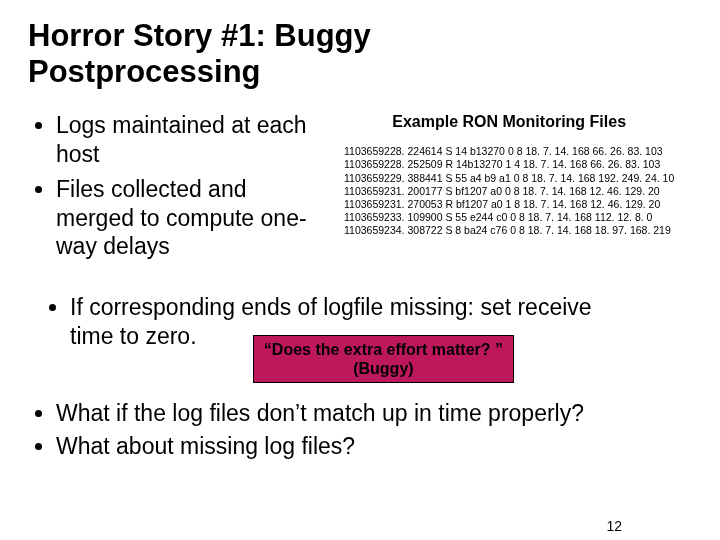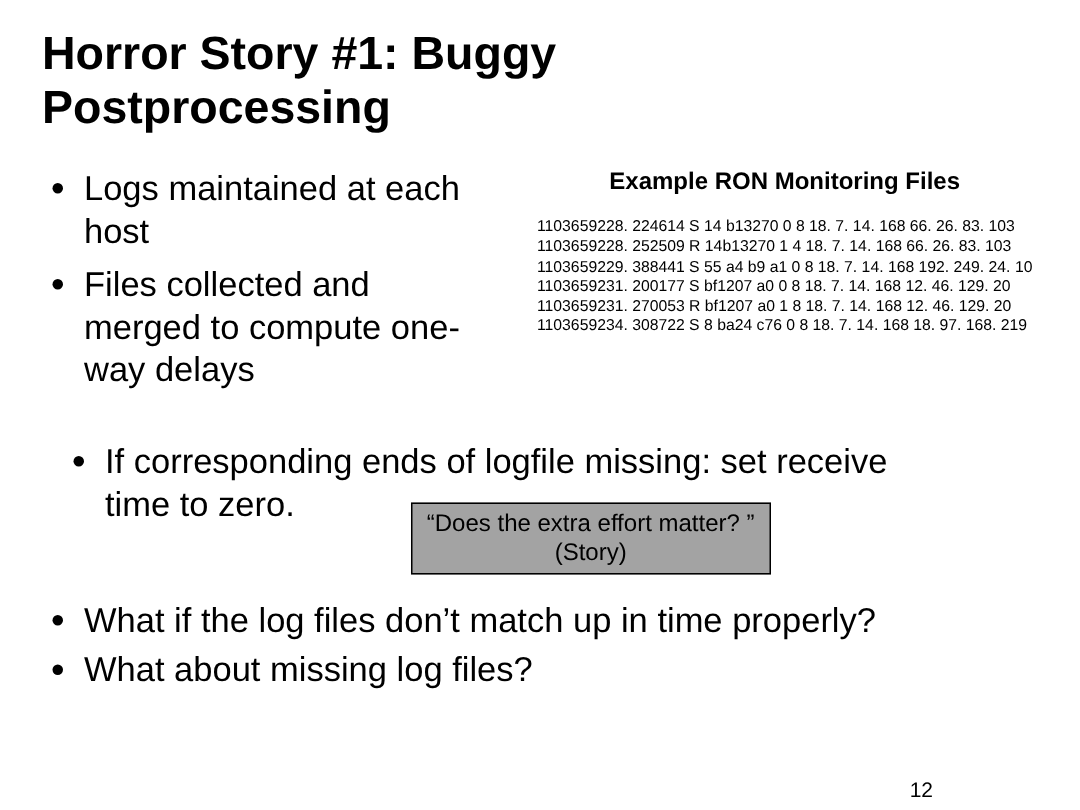--- a/index.html
+++ b/index.html
@@ -20,21 +20,21 @@
     padding: 18px 28px 0 28px;
   }
   .title {
     font-size: 31px;
     font-weight: bold;
     margin: 0 0 22px 0;
     line-height: 1.15;
   }
   .two-col {
     display: flex;
-    gap: 30px;
+    gap: 16px;
     align-items: flex-start;
   }
   .col-left {
     flex: 0 0 300px;
   }
   .col-right {
     flex: 1;
     padding-top: 0;
   }
   ul.bullets {
@@ -83,23 +83,23 @@
     position: relative;
     height: 30px;
   }
   .quote-box {
     position: absolute;
     right: 90px;
     top: -34px;
     border: 1.5px solid #000;
     padding: 4px 10px;
     font-size: 16px;
-    font-weight: normal;
+    font-weight: bold;
     text-align: center;
-    background: #a3a3a3;
+    background: #be185d;
     line-height: 1.2;
   }
   .page-num {
     position: absolute;
     right: 10px;
     bottom: 6px;
     font-size: 14px;
   }
 </style>
 </head>
@@ -117,34 +117,35 @@
       </ul>
     </div>
     <div class="col-right">
       <div class="right-heading">Example RON Monitoring Files</div>
       <div class="log-block">
         <div>1103659228. 224614 S 14 b13270 0 8 18. 7. 14. 168 66. 26. 83. 103</div>
         <div>1103659228. 252509 R 14b13270 1 4 18. 7. 14. 168 66. 26. 83. 103</div>
         <div>1103659229. 388441 S 55 a4 b9 a1 0 8 18. 7. 14. 168 192. 249. 24. 10</div>
         <div>1103659231. 200177 S bf1207 a0 0 8 18. 7. 14. 168 12. 46. 129. 20</div>
         <div>1103659231. 270053 R bf1207 a0 1 8 18. 7. 14. 168 12. 46. 129. 20</div>
+        <div>1103659233. 109900 S 55 e244 c0 0 8 18. 7. 14. 168 112. 12. 8. 0</div>
         <div>1103659234. 308722 S 8 ba24 c76 0 8 18. 7. 14. 168 18. 97. 168. 219</div>
       </div>
     </div>
   </div>
 
   <div class="bottom">
     <ul class="bullets2">
       <li>If corresponding ends of logfile missing: set receive time to zero.</li>
     </ul>
 
     <div class="quote-wrap">
       <div class="quote-box">
         <div>“Does the extra effort matter? ”</div>
-        <div>(Story)</div>
+        <div>(Buggy)</div>
       </div>
     </div>
 
     <ul class="bullets3">
       <li>What if the log files don’t match up in time properly?</li>
       <li>What about missing log files?</li>
     </ul>
   </div>
 
   <div class="page-num">12</div>

